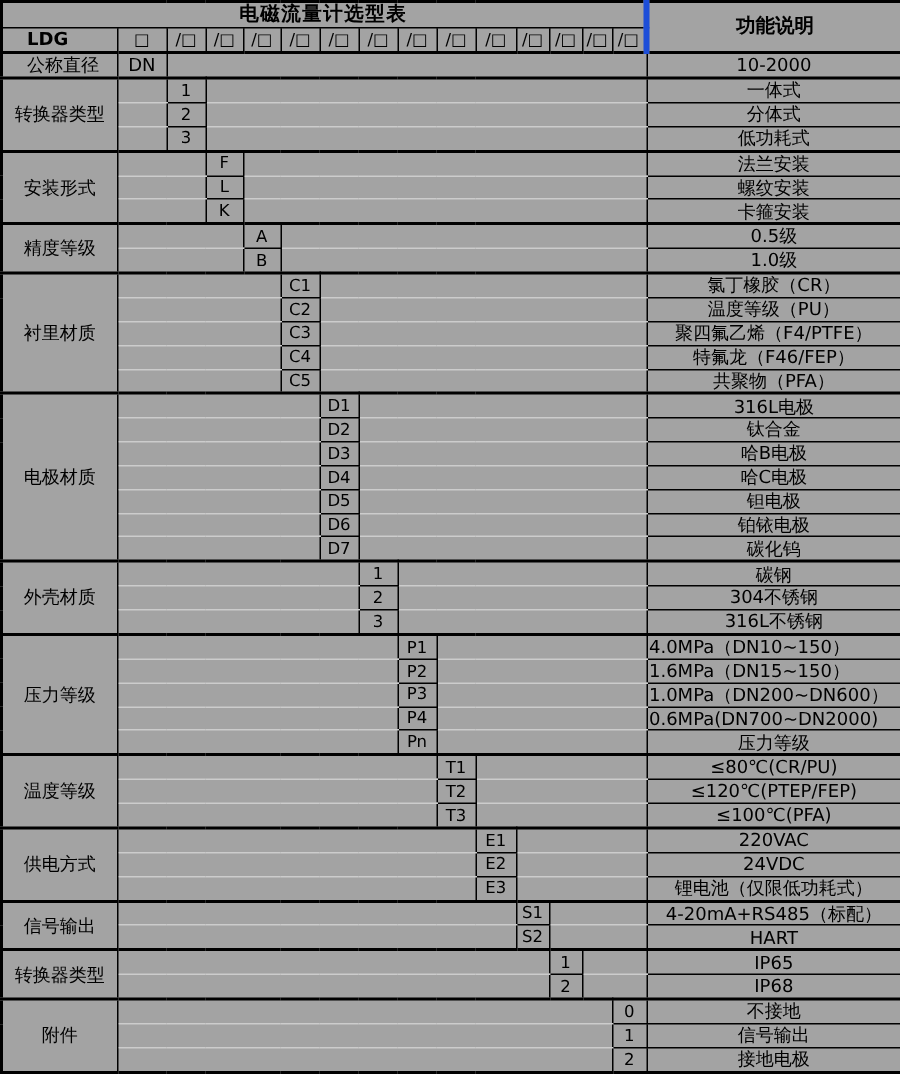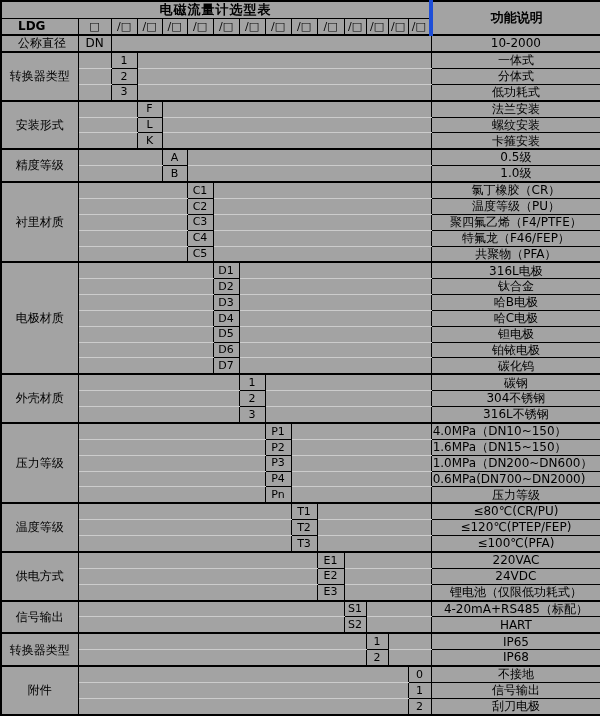--- a/index.html
+++ b/index.html
@@ -342,18 +342,18 @@
     <td class="fn">不接地</td>
   </tr>
   <tr>
     <td class="bk" colspan="13"></td>
     <td class="cd">1</td>
     <td class="fn">信号输出</td>
   </tr>
   <tr>
     <td class="bk ge" colspan="13"></td>
     <td class="cd ge">2</td>
-    <td class="fn ge">刮刀电极</td>
+    <td class="fn ge">接地电极</td>
   </tr>
 
 </tbody>
     </table>
 </div>
 
 </body></html>

